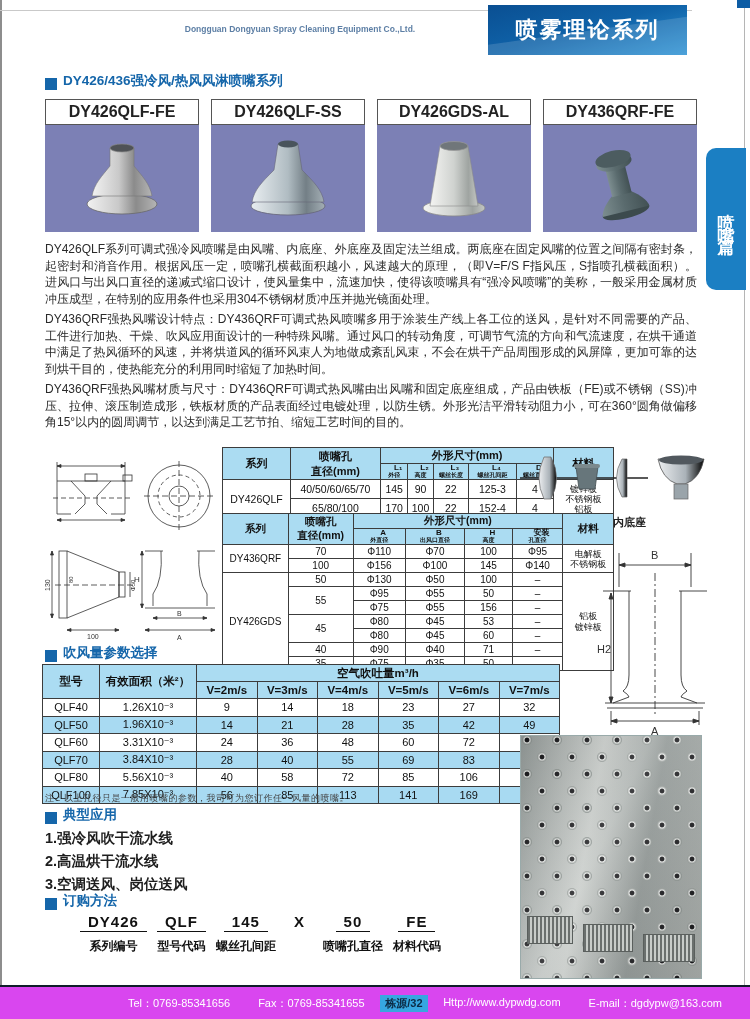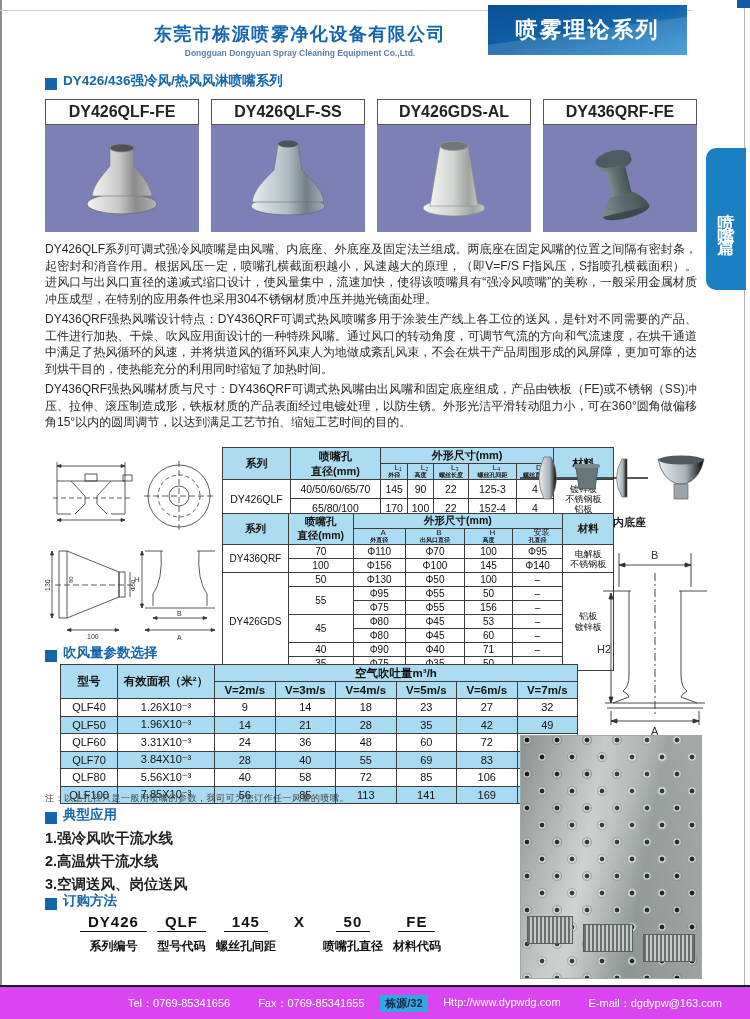--- a/index.html
+++ b/index.html
@@ -42,30 +42,30 @@
   
   .paras{position:absolute;left:45px;top:241px;width:652px;color:#2a2a2a;
          font-size:12px;line-height:16.5px;text-align:justify;}
   .paras p{margin:0 0 4px 0;}
 
   
   table{border-collapse:collapse;}
   th,td{border:1px solid #3c3c3c;text-align:center;padding:0 1px;color:#111;}
   .th-blue{background:#abdcf2;}
   .mat{white-space:pre-line;}
-  .sub .sym{display:block;font-size:8px;font-weight:normal;line-height:8px;margin-left:8px;}
+  .sub .sym{display:block;font-size:8px;font-weight:bold;line-height:8px;margin-left:8px;}
   .sub .nm{display:block;font-size:6px;line-height:7px;transform-origin:center;}
 
   .tbl-qlf{position:absolute;left:222px;top:447px;width:392px;font-size:10.5px;}
   .tbl-qlf th{font-size:11px;}
   .tbl-qlf td{height:18px;}
   .tbl-qrf{position:absolute;left:222px;top:513px;width:392px;font-size:10px;}
   .tbl-qrf th{font-size:10.5px;}
   .tbl-qrf td{height:13px;}
-  .tbl-air{position:absolute;left:60px;top:664px;width:518px;font-size:11px;}
+  .tbl-air{position:absolute;left:42px;top:664px;width:518px;font-size:11px;}
   .tbl-air th{font-size:11.5px;height:16px;}
   .tbl-air td{height:16.5px;}
   .tbl-air tr.alt td{background:#a8daf2;}
 
   
   .drawings-left{position:absolute;left:45px;top:448px;}
   .drawing-right{position:absolute;left:597px;top:545px;}
   svg text{font-family:"Liberation Sans",sans-serif;fill:#333;}
 
   .exploded{position:absolute;left:518px;top:447px;width:190px;}
@@ -108,21 +108,20 @@
 </head>
 <body>
 
 <div class="page">
   <div class="edge-left"></div>
   <div class="edge-right"></div>
   <div class="hairline-top"></div>
   <div class="corner-square"></div>
 
   <div class="company">
-    <div class="cn">东莞市栋源喷雾净化设备有限公司</div>
     <div class="en">Dongguan Dongyuan Spray Cleaning Equipment Co.,Ltd.</div>
   </div>
   <div class="banner">
     <span>喷雾理论系列</span>
   </div>
   <div class="side-tab">
     <div>喷嘴篇</div>
   </div>
 
   <div class="sec-title" style="left:45px;top:72px;">

